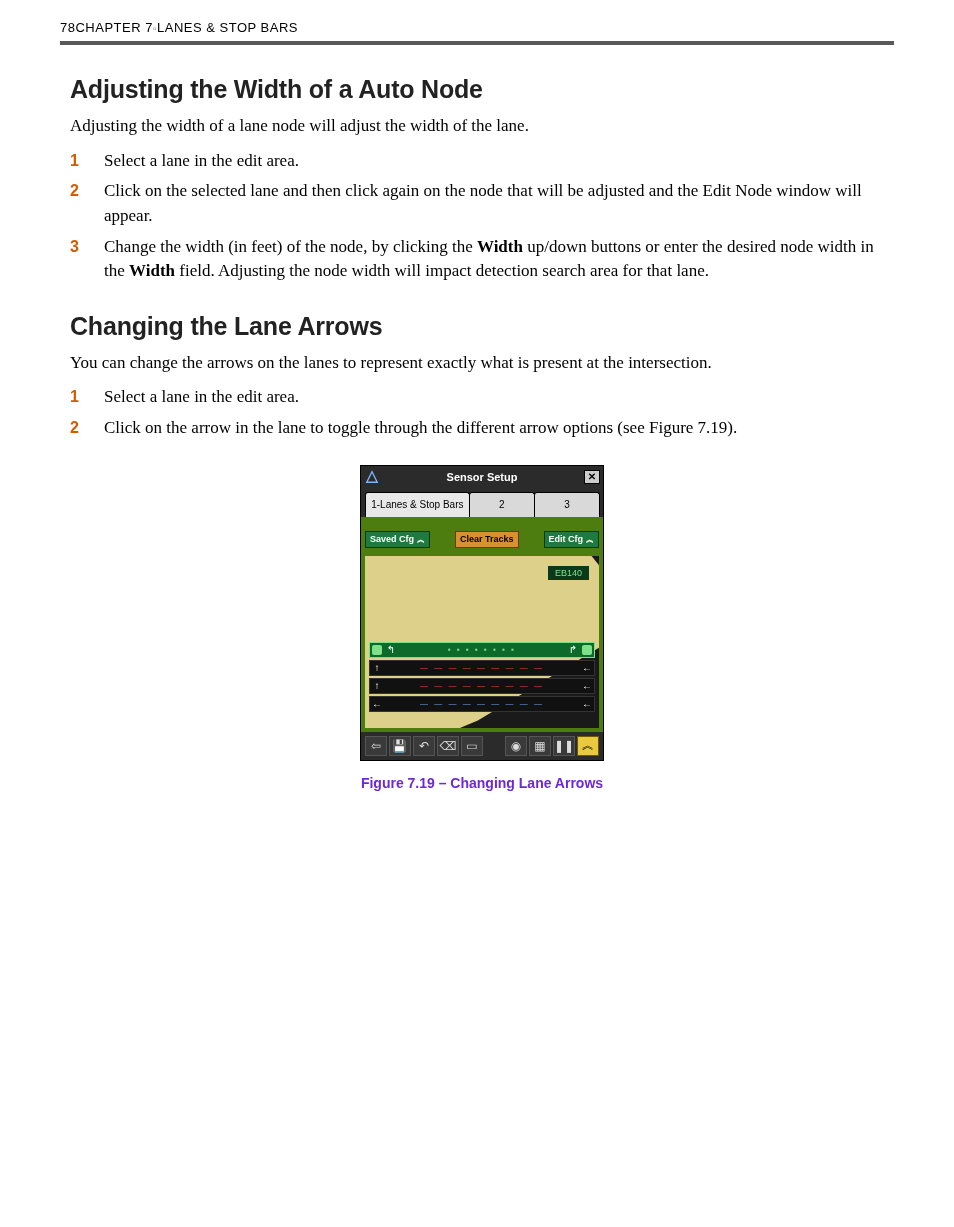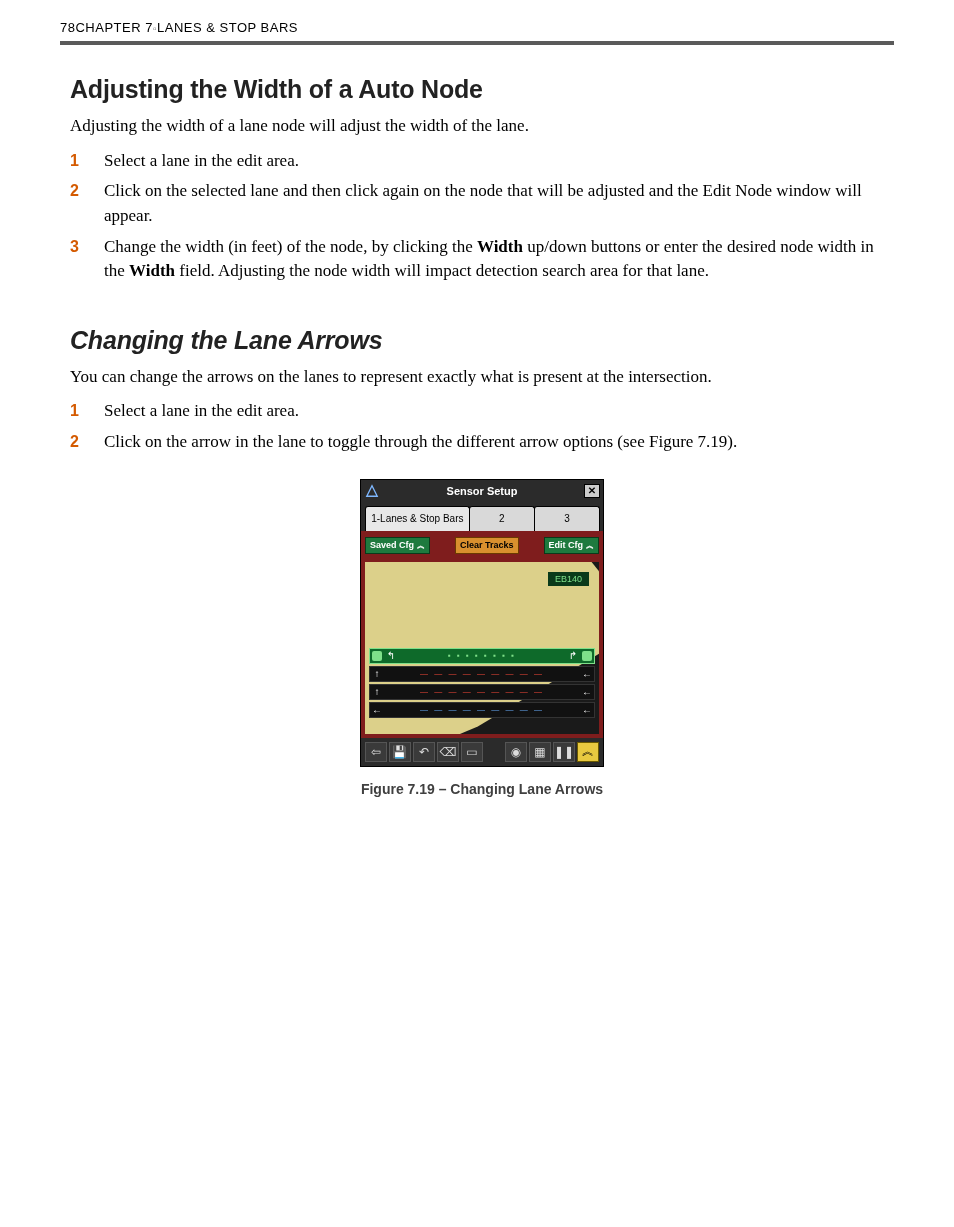--- a/index.html
+++ b/index.html
@@ -30,21 +30,21 @@
   }
   .content { padding-left: 10px; }
   h2 {
     font-family: Arial, Helvetica, sans-serif;
     font-weight: 700;
     font-size: 25px;
     margin-bottom: 10px;
     color: #222;
     letter-spacing: -0.2px;
   }
-  .sec2 { margin-top: 42px; font-style: italic; }
+  .sec2 { margin-top: 28px; }
   p.intro {
     font-size: 17px;
     line-height: 1.45;
     margin-bottom: 10px;
   }
   ol.steps {
     list-style: none;
     counter-reset: step;
     margin-top: 4px;
   }
@@ -118,22 +118,22 @@
     font-weight: 400;
     display: flex; align-items: center; justify-content: center;
     border-radius: 3px 3px 0 0;
     margin-right: -1px;
   }
   .tab.active {
     background: #e8e8e8;
     flex: 1.6;
   }
   .panel {
-    background: #7f1d1d;
-    padding: 6px 4px 4px 4px;
+    background: #4d7c0f;
+    padding: 14px 4px 4px 4px;
   }
   .btnrow {
     display: flex;
     justify-content: space-between;
     margin-bottom: 8px;
   }
   .pillbtn {
     font-size: 9px;
     font-weight: 700;
     padding: 2px 4px;
@@ -218,21 +218,21 @@
     color: #ddd;
     font-size: 12px;
   }
   .tbtn.sp { margin-left: auto; }
   .tbtn.yellow { background: #e8c940; color: #000; border-color: #6b5a00; }
   .fig-caption {
     font-family: Arial, Helvetica, sans-serif;
     font-weight: 700;
     font-size: 14px;
     margin-top: 14px;
-    color: #404040;
+    color: #6d28d9;
   }
 </style>
 </head>
 <body>
 
 <div class="header-line">
   <span class="page-num">78</span>
   <span class="chap">CHAPTER 7</span>
   <span class="sq">▫</span>
   <span class="chap-title">LANES &amp; STOP BARS</span>

